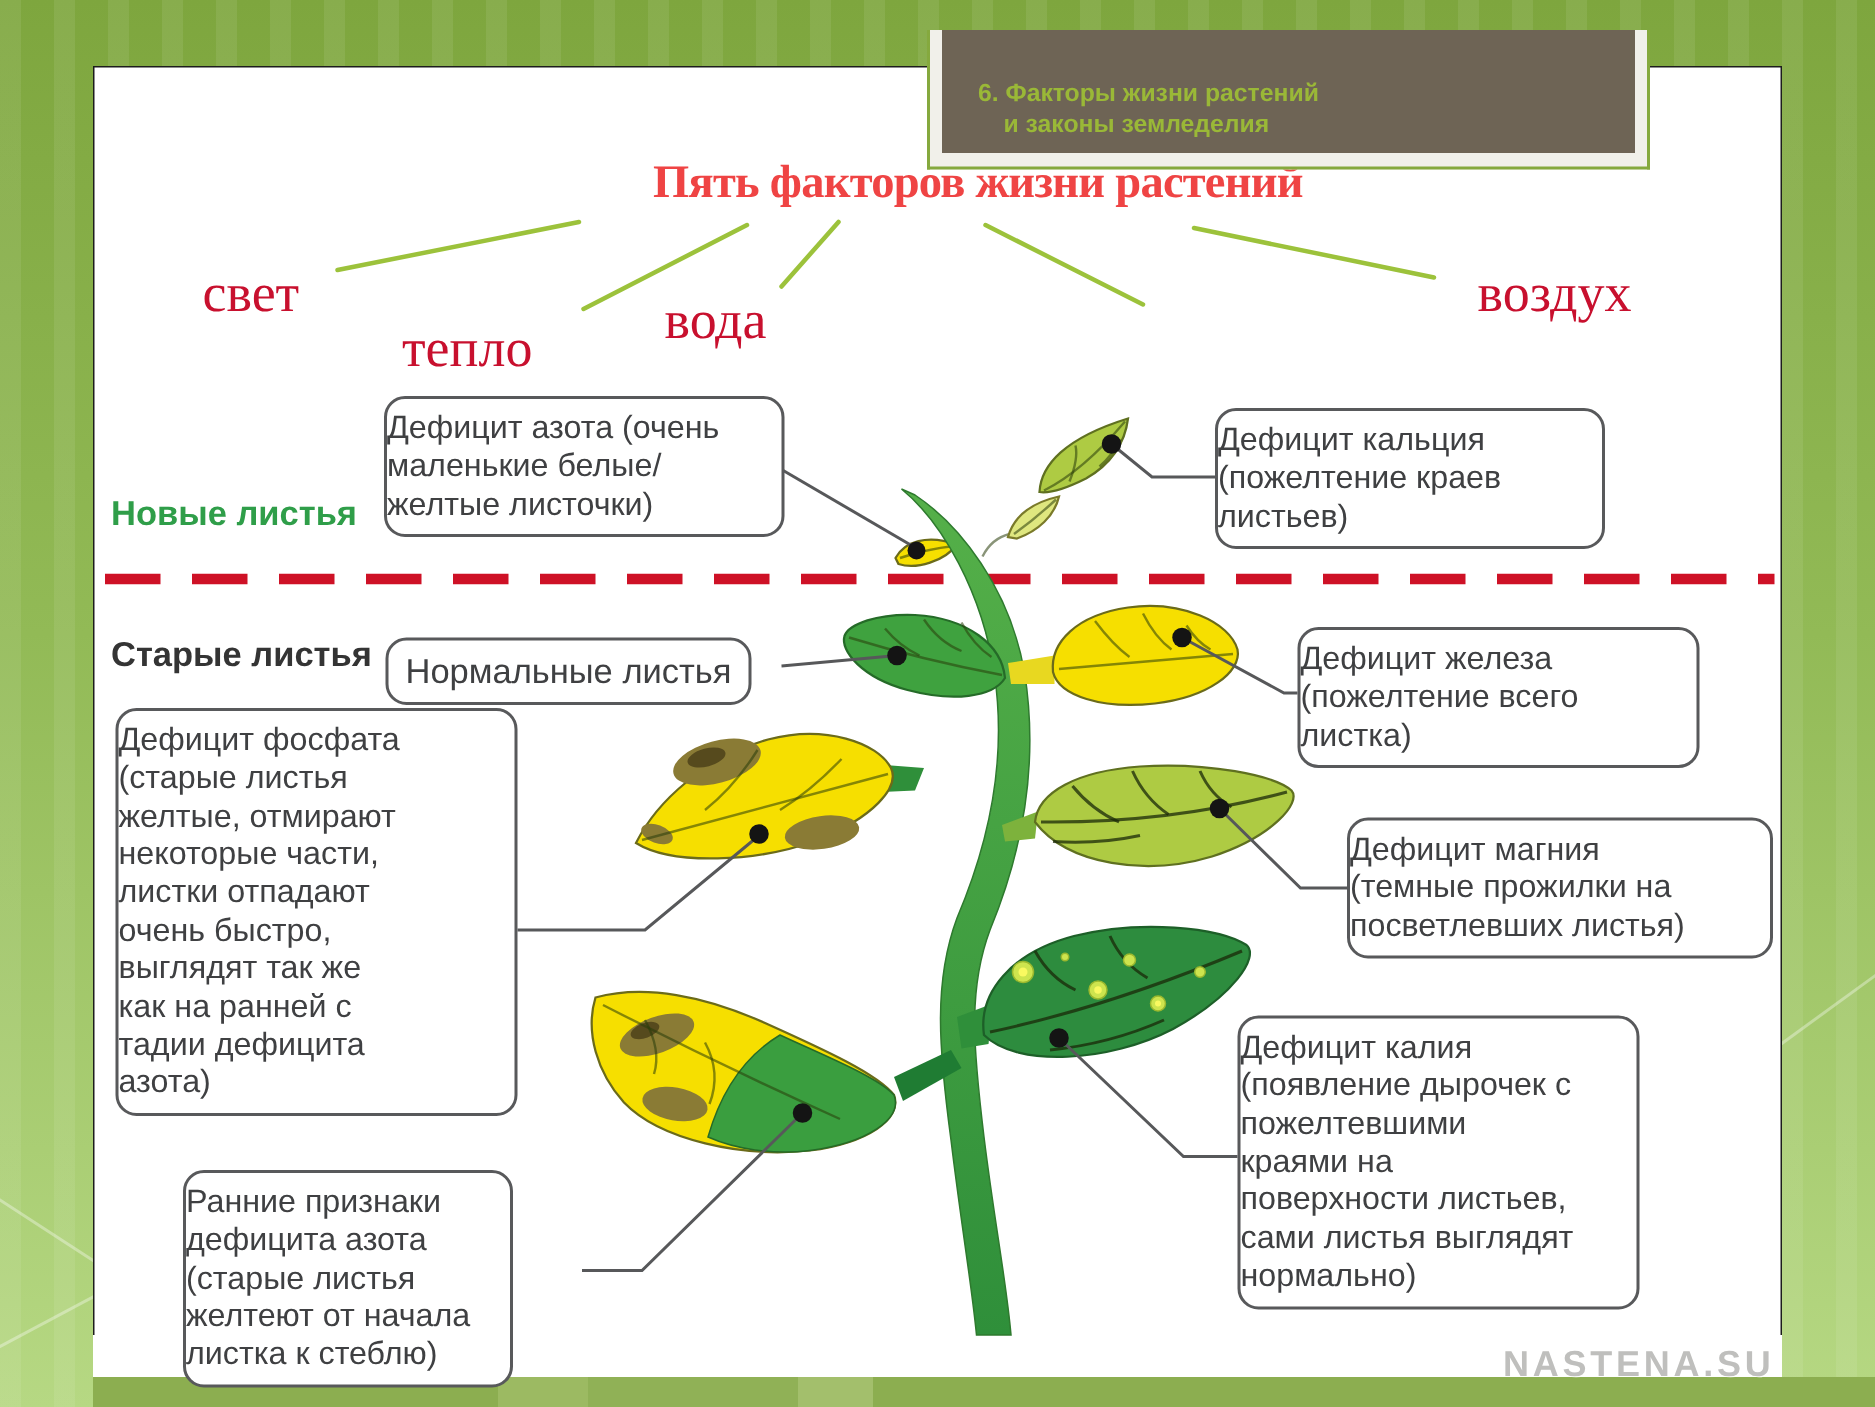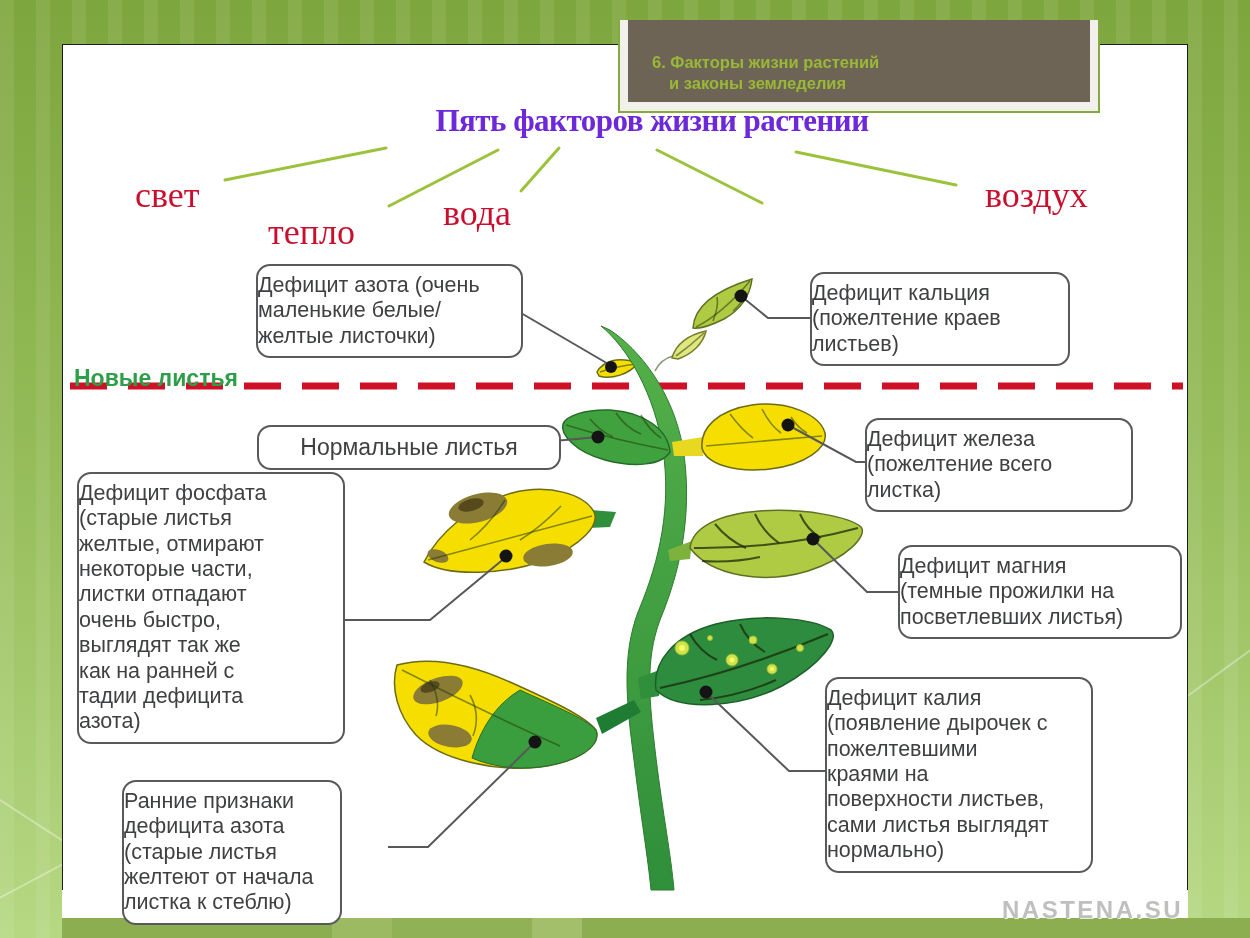--- a/index.html
+++ b/index.html
@@ -25,38 +25,38 @@
     background:linear-gradient(90deg,#8cae50 0 270px,#9cba62 270px 330px,#90b156 330px 470px,#a3bf6c 470px 520px,#8cae50 520px 100%);}
   
   .header-frame{position:absolute;left:618px;top:0;width:482px;height:93px;background:#f1f0ea;
     border:2px solid var(--frame-green);border-top:none;box-sizing:border-box;z-index:5;margin-top:20px;}
   .header-box{position:absolute;left:8px;top:0;width:462px;height:82px;background:var(--header-bg);
     display:flex;flex-direction:column;justify-content:flex-end;box-sizing:border-box;padding:0 0 8px 24px;}
   .header-line{font-weight:bold;font-size:16.5px;line-height:1.28;color:var(--header-text);}
   .header-line.indent{padding-left:17px;}
   
   .main-title{position:absolute;left:352px;top:103px;width:600px;text-align:center;z-index:4;
-    font-family:"Liberation Serif",serif;font-weight:bold;font-size:31px;letter-spacing:-.5px;color:#6d28d9;}
+    font-family:"Liberation Serif",serif;font-weight:bold;font-size:31px;letter-spacing:-.5px;color:#ef4444;}
   .factor{position:absolute;z-index:4;font-family:"Liberation Serif",serif;font-size:36px;color:var(--factor-red);}
   .factor-svet{left:135px;top:174px;}
   .factor-teplo{left:268px;top:211px;}
   .factor-voda{left:443px;top:192px;}
   .factor-pit{left:553px;top:211px;}
   .factor-vozduh{left:985px;top:174px;}
   
-  .zone-label{position:absolute;z-index:4;font-weight:bold;font-size:23px;margin-top:36px;}
+  .zone-label{position:absolute;z-index:4;font-weight:bold;font-size:23px;}
   .zone-new{left:74px;top:329px;color:var(--new-green);}
   .zone-old{left:74px;top:423px;color:#343434;}
   
   .callout{position:absolute;z-index:4;background:#fff;border:2.5px solid var(--callout-border);
     border-radius:14px;box-sizing:border-box;padding:7px 0;white-space:pre-line;
     font-size:21.5px;line-height:1.18;color:var(--callout-text);}
   .co-nitrogen{left:256px;top:264px;width:267px;}
   .co-calcium{left:810px;top:272px;width:260px;}
-  .co-normal{left:257px;top:425px;width:304px;text-align:center;font-size:23px;padding:7px 4px;}
+  .co-normal{left:257px;top:425px;width:244px;text-align:center;font-size:23px;padding:7px 4px;}
   .co-iron{left:865px;top:418px;width:268px;}
   .co-phosphate{left:77px;top:472px;width:268px;}
   .co-magnesium{left:898px;top:545px;width:284px;}
   .co-potassium{left:825px;top:677px;width:268px;}
   .co-earlyn{left:122px;top:780px;width:220px;}
   
   .watermark{position:absolute;left:1002px;top:896px;z-index:6;font-weight:bold;font-size:24px;
     letter-spacing:2.5px;color:#bfbfbd;text-shadow:1px 1px 0 rgba(255,255,255,.8);}
   
   .diagram{position:absolute;left:0;top:0;z-index:3;}
@@ -101,20 +101,21 @@
     </div>
   </div>
 
   <div class="main-title">Пять факторов жизни растений</div>
   <div class="factor factor-svet">свет</div>
   <div class="factor factor-teplo">тепло</div>
   <div class="factor factor-voda">вода</div>
   <div class="factor factor-vozduh">воздух</div>
 
   <div class="zone-label zone-new">Новые листья</div>
+  <div class="zone-label zone-old">Старые листья</div>
 
   <svg class="diagram" width="1250" height="938" viewBox="0 0 1250 938">
     <defs>
       <linearGradient id="stemGrad" x1="0" y1="0" x2="0" y2="1">
         <stop offset="0" stop-color="#55b049"></stop>
           <stop offset="1" stop-color="#2f8f3a"></stop>
       </linearGradient>
     </defs>
 
     <g>

